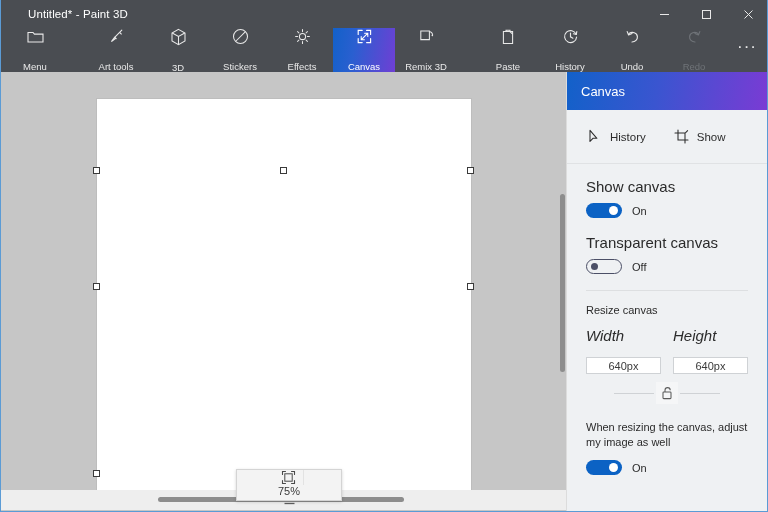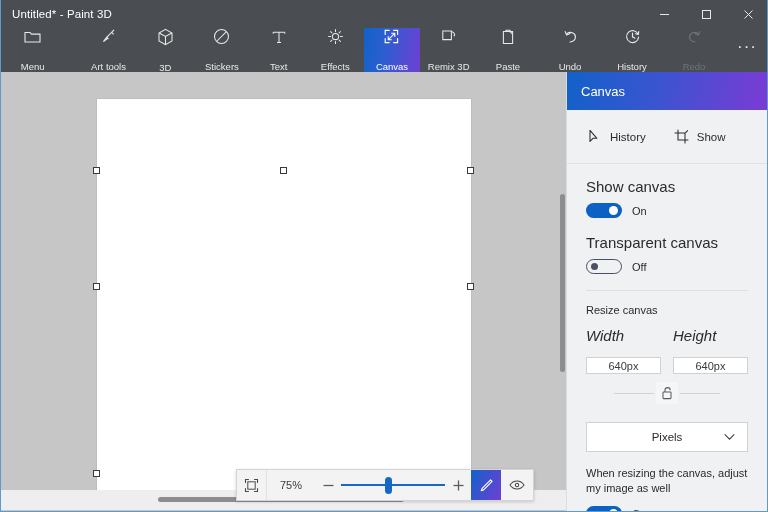--- a/index.html
+++ b/index.html
@@ -21,21 +21,21 @@
   
   .titlebar {
     position: absolute; left: 0; top: 0;
     width: 768px; height: 28px;
     background: #4a4d52;
     display: flex; align-items: center;
   }
   .title-text {
     color: #ffffff;
     font-size: 11.5px;
-    padding-left: 11px;
+    padding-left: 27px;
     letter-spacing: 0.1px;
     white-space: nowrap;
   }
   .win-controls {
     margin-left: auto; display: flex; height: 28px;
   }
   .win-btn {
     width: 42px; height: 28px;
     display: flex; align-items: center; justify-content: center;
     color: #e8e8e8;
@@ -110,20 +110,21 @@
   
   .zoombar {
     position: absolute;
     left: 235px; bottom: 11px;
     height: 32px;
     background: #f3f3f3;
     border: 1px solid #d4d4d4;
     display: flex; align-items: center;
     box-shadow: 0 1px 3px rgba(0,0,0,0.17);
     z-index: 10;
+    flex-direction: column;
   }
   .zb-fit {
     width: 30px; height: 30px;
     display: flex; align-items: center; justify-content: center;
     color: #4a4a4a;
     border-right: 1px solid #e2e2e2;
   }
   .zb-pct {
     width: 48px; text-align: center;
     font-size: 11px; color: #3b3b3b;
@@ -307,28 +308,20 @@
     <div class="rib-item">
       <span class="ic">
         <svg width="17" height="17" viewBox="0 0 17 17">
             <circle cx="8.5" cy="8.5" r="7" fill="none" stroke="currentColor" stroke-width="1.05"></circle>
             <path d="M4 13 13.2 3.9" stroke="currentColor" stroke-width="1.05"></path>
           </svg>
       </span>
       <span class="lb">Stickers</span>
     </div>
 
-    <div class="rib-item">
-      <span class="ic">
-        <svg width="16" height="16" viewBox="0 0 16 16">
-            <path d="M2.2 3.2h11.6M2.2 3.2v1.6M13.8 3.2v1.6M8 3.4v10M6 13.4h4" fill="none" stroke="currentColor" stroke-width="1.05"></path>
-          </svg>
-      </span>
-      <span class="lb">Text</span>
-    </div>
 
     <div class="rib-item">
       <span class="ic">
         <svg width="17" height="17" viewBox="0 0 17 17">
             <circle cx="8.5" cy="8.5" r="3.1" fill="none" stroke="currentColor" stroke-width="1.05"></circle>
             <g stroke="currentColor" stroke-width="1.05" stroke-linecap="round">
               <path d="M8.5 1.6v2M8.5 13.4v2M1.6 8.5h2M13.4 8.5h2M3.6 3.6l1.4 1.4M12 12l1.4 1.4M13.4 3.6 12 5M5 12l-1.4 1.4"></path>
             </g>
           </svg>
       </span>
@@ -363,37 +356,37 @@
               <path d="M3.4 3.4h9.2v12H3.4z" fill="none" stroke="currentColor" stroke-width="1.05"></path>
               <path d="M6 3.4V2.2h4v1.2" fill="none" stroke="currentColor" stroke-width="1.05"></path>
               <path d="M9.6 3.4 12.6 6" fill="none" stroke="currentColor" stroke-width="1.05"></path>
             </svg>
         </span>
         <span class="lb">Paste</span>
       </div>
 
       <div class="rib-item">
         <span class="ic">
-          <svg width="17" height="16" viewBox="0 0 17 16">
-              <path d="M5 4.4C8.4 2.4 13 3.4 13.4 7.6c.3 3.1-2.2 5.4-5.4 5.4" fill="none" stroke="currentColor" stroke-width="1.15" stroke-linecap="round"></path>
-              <path d="M3.2 2.6 4.6 6 8 4.4" fill="none" stroke="currentColor" stroke-width="1.15" stroke-linecap="round" stroke-linejoin="round"></path>
-            </svg>
-        </span>
-        <span class="lb">Undo</span>
-      </div>
-
-      <div class="rib-item">
-        <span class="ic">
           <svg width="17" height="17" viewBox="0 0 17 17">
               <path d="M14.2 6.4A6 6 0 1 0 14.6 9" fill="none" stroke="currentColor" stroke-width="1.15" stroke-linecap="round"></path>
               <path d="M11.4 5.8l2.9.6.5-2.9" fill="none" stroke="currentColor" stroke-width="1.15" stroke-linecap="round" stroke-linejoin="round"></path>
               <path d="M8.5 5v3.8l2.4 1.4" fill="none" stroke="currentColor" stroke-width="1.15" stroke-linecap="round"></path>
             </svg>
         </span>
         <span class="lb">History</span>
+      </div>
+
+      <div class="rib-item">
+        <span class="ic">
+          <svg width="17" height="16" viewBox="0 0 17 16">
+              <path d="M5 4.4C8.4 2.4 13 3.4 13.4 7.6c.3 3.1-2.2 5.4-5.4 5.4" fill="none" stroke="currentColor" stroke-width="1.15" stroke-linecap="round"></path>
+              <path d="M3.2 2.6 4.6 6 8 4.4" fill="none" stroke="currentColor" stroke-width="1.15" stroke-linecap="round" stroke-linejoin="round"></path>
+            </svg>
+        </span>
+        <span class="lb">Undo</span>
       </div>
 
       <div class="rib-item disabled">
         <span class="ic">
           <svg width="17" height="16" viewBox="0 0 17 16">
               <path d="M12 4.4C8.6 2.4 4 3.4 3.6 7.6c-.3 3.1 2.2 5.4 5.4 5.4" fill="none" stroke="currentColor" stroke-width="1.15" stroke-linecap="round"></path>
               <path d="M13.8 2.6 12.4 6 9 4.4" fill="none" stroke="currentColor" stroke-width="1.15" stroke-linecap="round" stroke-linejoin="round"></path>
             </svg>
         </span>
         <span class="lb">Redo</span>
@@ -518,28 +511,20 @@
         <span class="lock-bracket l"></span>
         <span class="lock-box">
           <svg width="12" height="14" viewBox="0 0 12 14">
               <rect x="2" y="6" width="8" height="6.6" rx="0.8" fill="none" stroke="currentColor" stroke-width="1.05"></rect>
               <path d="M4 6V4.2a2.6 2.6 0 0 1 5.2 0" fill="none" stroke="currentColor" stroke-width="1.05"></path>
             </svg>
         </span>
         <span class="lock-bracket r"></span>
       </div>
 
-      <div class="unit-select">
-        <span>Pixels</span>
-        <span class="unit-chev">
-          <svg width="11" height="8" viewBox="0 0 11 8">
-              <path d="M1 1.6 5.5 6.2 10 1.6" fill="none" stroke="currentColor" stroke-width="1.1" stroke-linecap="round"></path>
-            </svg>
-        </span>
-      </div>
 
       <div class="adjust-text">When resizing the canvas, adjust my image as well</div>
       <div class="adjust-toggle">
         <div class="sw on">
           <span class="knob"></span>
         </div>
         <span class="sw-state">On</span>
       </div>
 
     </div>

